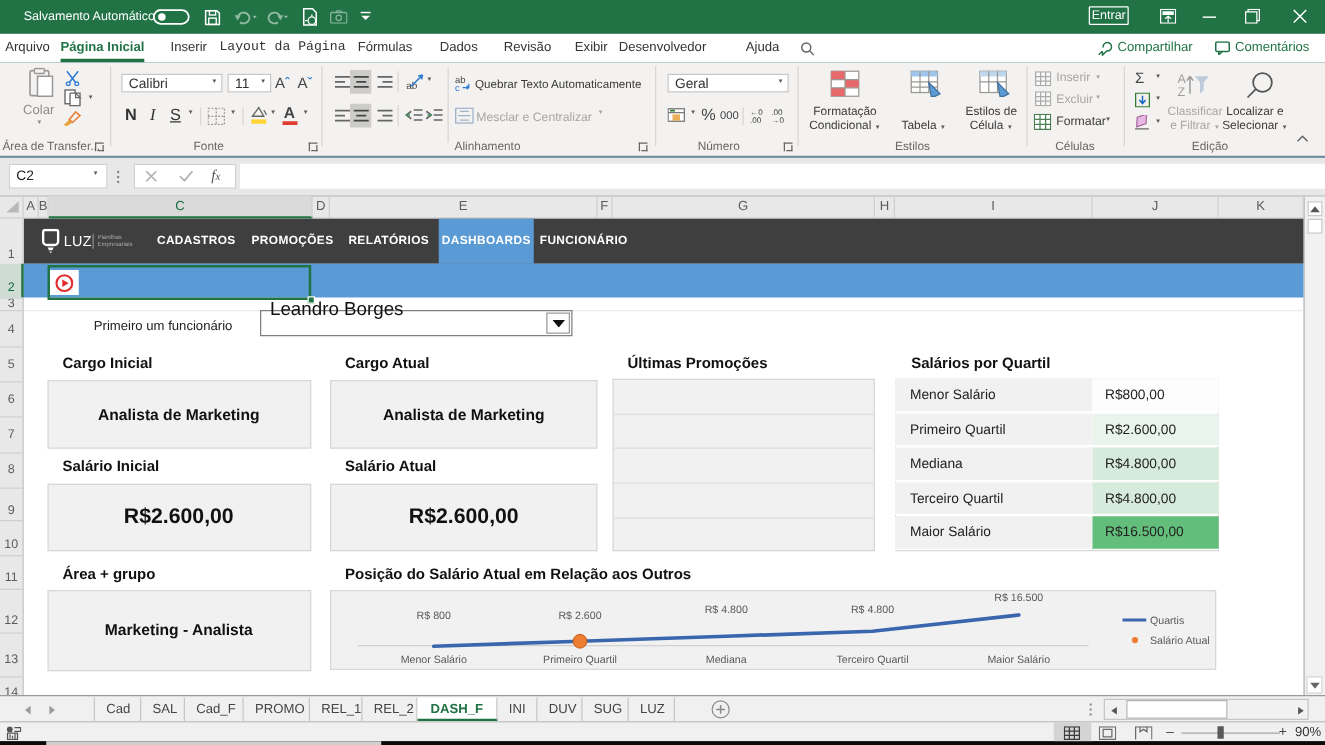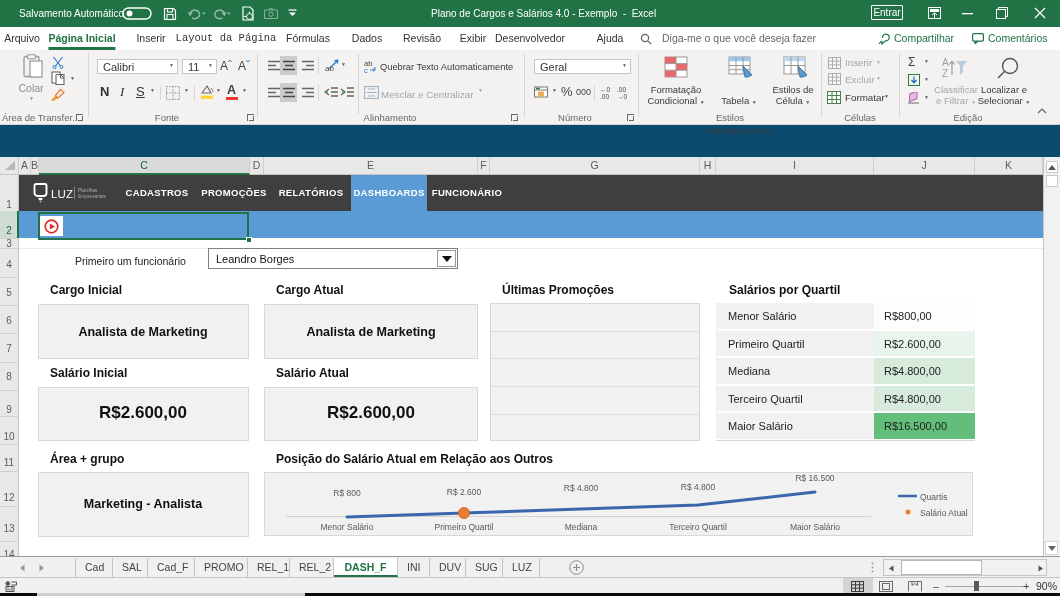--- a/index.html
+++ b/index.html
@@ -74,21 +74,20 @@
     </svg>
     <svg class="abs" style="left:264px;top:8px;" width="14" height="11" viewBox="0 0 14 11" opacity="0.45">
       <rect x="0.5" y="2" width="13" height="8.5" rx="1" fill="none" stroke="#fff" stroke-width="1.1"></rect>
       <circle cx="7" cy="6.2" r="2.2" fill="none" stroke="#fff" stroke-width="1"></circle>
       <path d="M4.5 2 L5.5 0.7 h3 L9.5 2" fill="none" stroke="#fff" stroke-width="1"></path>
     </svg>
     <svg class="abs" style="left:288px;top:9px;" width="9" height="8" viewBox="0 0 9 8">
       <path d="M0.5 1 h8" stroke="#fff" stroke-width="1.2"></path>
       <path d="M1 3.5 l3.5 3.5 l3.5 -3.5 z" fill="#fff"></path>
     </svg>
-    <div class="t" style="left:431px;">Plano de Cargos e Salários 4.0 - Exemplo&nbsp;&nbsp;-&nbsp;&nbsp;Excel</div>
     <div class="abs" style="left:871px;top:4.5px;width:32px;height:15px;border:1px solid #fff;border-radius:1px;text-align:center;line-height:14px;font-size:10px;color:#fff;">Entrar</div>
     <svg class="abs" style="left:928px;top:7px;" width="13" height="12" viewBox="0 0 13 12">
       <rect x="0.5" y="0.5" width="12" height="11" fill="none" stroke="#fff" stroke-width="1"></rect>
       <rect x="2" y="2" width="9" height="3" fill="#fff"></rect>
       <path d="M6.5 6 v5 M4 8 l2.5 -2 l2.5 2" stroke="#fff" stroke-width="1" fill="none"></path>
     </svg>
     <svg class="abs" style="left:962px;top:12.5px;" width="11" height="2" viewBox="0 0 11 2">
         <rect width="11" height="1.3" fill="#fff"></rect>
       </svg>
     <svg class="abs" style="left:996px;top:7px;" width="12" height="12" viewBox="0 0 12 12">
@@ -107,21 +106,20 @@
     <div class="mtab" style="left:308px;">Fórmulas</div>
     <div class="mtab" style="left:367px;">Dados</div>
     <div class="mtab" style="left:422px;">Revisão</div>
     <div class="mtab" style="left:473px;">Exibir</div>
     <div class="mtab" style="left:530px;">Desenvolvedor</div>
     <div class="mtab" style="left:610px;">Ajuda</div>
     <svg class="abs" style="left:640px;top:6px;" width="12" height="12" viewBox="0 0 12 12">
       <circle cx="5" cy="5" r="3.6" fill="none" stroke="#666" stroke-width="1.2"></circle>
       <path d="M7.8 7.8 L11 11" stroke="#666" stroke-width="1.2"></path>
     </svg>
-    <div class="mtab" style="left:739px;color:#666;transform:none;left:662px;">Diga-me o que você deseja fazer</div>
     <svg class="abs" style="left:878px;top:6px;" width="12" height="12" viewBox="0 0 12 12">
       <path d="M4.5 5 a3.4 3.4 0 1 1 2.8 2.8 L4 11 L3.8 8" fill="none" stroke="#217346" stroke-width="1.2"></path>
       <path d="M3.8 8 L1 10.8" stroke="#217346" stroke-width="1.2"></path>
     </svg>
     <div class="mtab" style="transform:none;left:894px;color:#217346;">Compartilhar</div>
     <svg class="abs" style="left:972px;top:6px;" width="12" height="11" viewBox="0 0 12 11">
       <rect x="0.6" y="0.6" width="10.8" height="7.5" rx="1" fill="none" stroke="#217346" stroke-width="1.2"></rect>
       <path d="M3 8.2 L3 10.8 L6 8.2" fill="none" stroke="#217346" stroke-width="1.2"></path>
     </svg>
     <div class="mtab" style="transform:none;left:988px;color:#217346;">Comentários</div>
@@ -331,20 +329,38 @@
     <svg class="abs" style="left:997px;top:6px;" width="24" height="24" viewBox="0 0 24 24">
       <circle cx="13" cy="10" r="7.5" fill="none" stroke="#555" stroke-width="1.4"></circle>
       <path d="M7.5 15.5 L1 22" stroke="#555" stroke-width="1.4"></path>
     </svg>
     <div class="rtxt" style="left:1004px;top:33.5px;font-size:9.5px;transform:translateX(-50%);">Localizar e</div>
     <div class="rtxt" style="left:1004px;top:45px;font-size:9.5px;transform:translateX(-50%);">Selecionar <span class="dd" style="position:static;font-size:5px;">▼</span></div>
     <div class="rlabel" style="left:968px;">Edição</div>
     <svg class="abs" style="left:1037px;top:58px;" width="10" height="6" viewBox="0 0 10 6">
         <path d="M1 5 L5 1 L9 5" fill="none" stroke="#666" stroke-width="1.2"></path>
       </svg>
+  </div>
+  <div id="fbar" class="abs">
+    <div class="abs" style="left:7px;top:5px;width:79px;height:20px;background:#fff;border:1px solid #d0d0d0;font-size:11px;color:#222;line-height:19px;padding-left:5px;">C2</div>
+    <div class="dd" style="left:74px;top:11px;">▼</div>
+    <svg class="abs" style="left:93px;top:10px;" width="3" height="11" viewBox="0 0 3 11">
+        <circle cx="1.5" cy="1.5" r="1" fill="#8a8a8a"></circle>
+        <circle cx="1.5" cy="5.5" r="1" fill="#8a8a8a"></circle>
+        <circle cx="1.5" cy="9.5" r="1" fill="#8a8a8a"></circle>
+      </svg>
+    <div class="abs" style="left:107px;top:5px;width:82px;height:20px;background:#fff;border:1px solid #d0d0d0;"></div>
+    <svg class="abs" style="left:116px;top:10px;" width="10" height="10" viewBox="0 0 10 10">
+        <path d="M1 1 L9 9 M9 1 L1 9" stroke="#b0b0b0" stroke-width="1.4"></path>
+      </svg>
+    <svg class="abs" style="left:143px;top:10px;" width="12" height="10" viewBox="0 0 12 10">
+        <path d="M1 5 L4.5 8.5 L11 1" stroke="#b0b0b0" stroke-width="1.4" fill="none"></path>
+      </svg>
+    <div class="abs" style="left:169px;top:7px;font-size:12px;font-style:italic;font-family:'Liberation Serif',serif;color:#555;">f<span style="font-size:9px;">x</span></div>
+    <div class="abs" style="left:192px;top:5px;width:868px;height:20px;background:#fff;"></div>
   </div>
   <div id="colhead" class="abs">
     <div class="abs" style="left:0;top:0;width:19px;height:17px;border-right:1px solid #cfcfcf;"><svg width="19" height="17">
           <path d="M15 4 L15 13 L5 13 Z" fill="#b8b8b8"></path>
         </svg></div>
     <div class="ch" style="left:19px;width:12px;">A</div>
     <div class="ch" style="left:31px;width:8px;">B</div>
     <div class="ch" style="left:39px;width:211px;background:#dadada;color:#0e6b3c;border-bottom:2px solid #217346;height:18px;">C</div>
     <div class="ch" style="left:250px;width:14px;">D</div>
     <div class="ch" style="left:264px;width:214px;">E</div>
@@ -379,21 +395,21 @@
       <circle cx="7.5" cy="7.5" r="6.3" fill="none" stroke="#e02d2d" stroke-width="1.7"></circle>
       <path d="M5.8 4.5 L11 7.5 L5.8 10.5 Z" fill="#e02d2d"></path>
     </svg>
 
     <div class="abs" style="left:38px;top:37px;width:211px;height:28px;border:2px solid #217346;"></div>
     <div class="abs" style="left:246px;top:62px;width:6px;height:6px;background:#217346;border:1px solid #fff;"></div>
     <div class="abs" style="left:19px;top:73px;width:1024px;height:1px;background:#ececec;"></div>
 
     <div class="abs" style="left:75px;top:80px;font-size:10.5px;color:#222;">Primeiro um funcionário</div>
     <div class="abs" style="left:208px;top:73px;width:250px;height:21px;background:#fff;border:1px solid #808080;"></div>
-    <div class="abs" style="left:216px;top:78px;font-size:11px;color:#111;">Leandro Borges</div>
+    <div class="abs" style="left:216px;top:64px;font-size:15px;color:#111;">Leandro Borges</div>
     <div class="abs" style="left:437px;top:75px;width:19px;height:17px;background:#fdfdfd;border:1px solid #9a9a9a;"></div>
     <svg class="abs" style="left:442px;top:81px;" width="10" height="6" viewBox="0 0 10 6">
         <path d="M0 0 h10 L5 6 Z" fill="#111"></path>
       </svg>
 
     <div class="sect" style="left:50px;top:108px;">Cargo Inicial</div>
     <div class="sect" style="left:276px;top:108px;">Cargo Atual</div>
     <div class="sect" style="left:502px;top:108px;">Últimas Promoções</div>
     <div class="sect" style="left:729px;top:108px;">Salários por Quartil</div>
 

